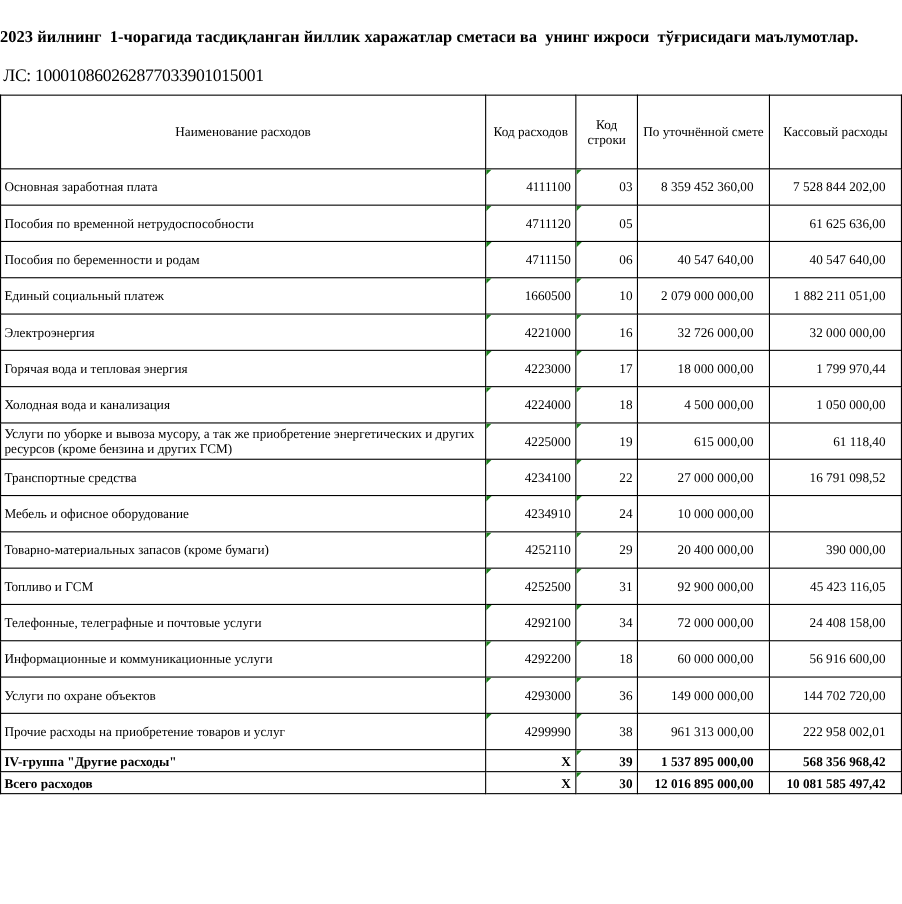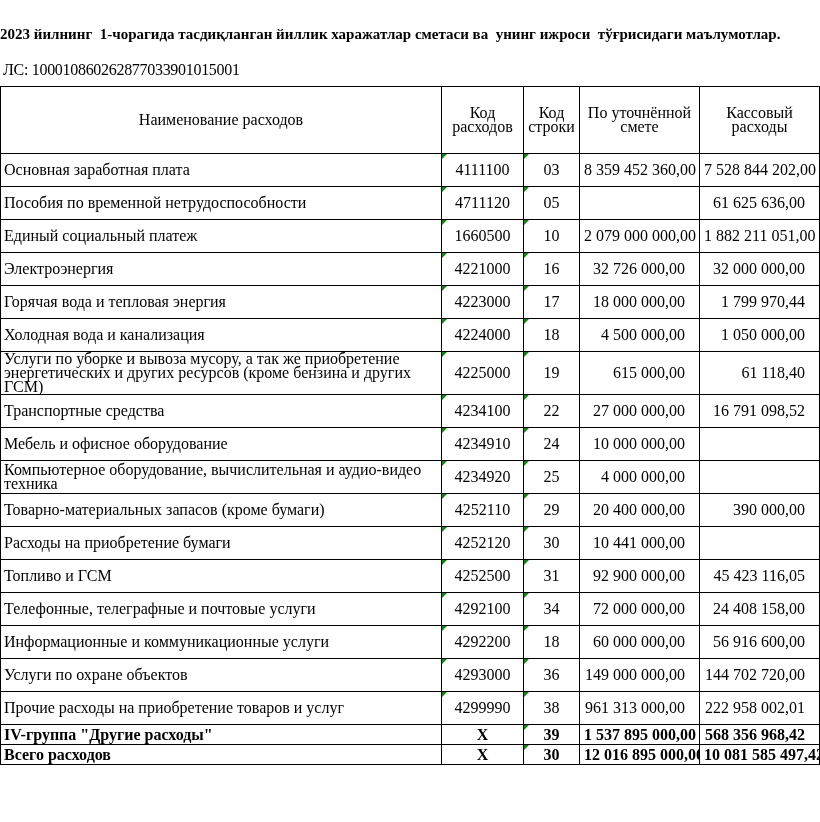--- a/index.html
+++ b/index.html
@@ -9,31 +9,31 @@
   }
   .title {
     position: absolute; left: 0; top: 26px; width: 698px; text-align: center;
     font-weight: bold; font-size: 15px; white-space: pre;
   }
   .ls {
     position: absolute; left: 3px; top: 61px; font-size: 16px; letter-spacing: -0.3px;
   }
   table.grid {
     position: absolute; left: 0; top: 86px; width: 819px;
-    border-collapse: collapse; table-layout: fixed; font-size: 16px;
+    border-collapse: collapse; table-layout: fixed; font-size: 12px;
   }
   table.grid td {
     border: 1px solid #000; padding: 0 4px; vertical-align: middle;
     position: relative; line-height: 14px; overflow: hidden;
   }
   table.grid tr.head td { height: 66px; text-align: center; }
   table.grid tr.row td { height: 32px; }
   table.grid tr.sum td { height: 19px; font-weight: bold; }
   td.name { text-align: left; padding-left: 3px !important; margin-left: 40px; }
-  td.code, td.line { text-align: center; }
+  td.code, td.line { text-align: right; }
   td.num { text-align: right; padding-right: 14px !important; white-space: nowrap; }
   td.tri::before {
     content: ""; position: absolute; left: 0; top: 0;
     border-top: 5px solid #1a7f1a; border-right: 5px solid transparent;
   }
   .multiline { line-height: 13px; }
 </style>
 </head>
 <body>
 
@@ -62,20 +62,27 @@
         <td class="line tri">03</td>
         <td class="num">8 359 452 360,00</td>
         <td class="num">7 528 844 202,00</td>
       </tr>
       <tr class="row">
         <td class="name">Пособия по временной нетрудоспособности</td>
         <td class="code tri">4711120</td>
         <td class="line tri">05</td>
         <td class="num"></td>
         <td class="num">61 625 636,00</td>
+      </tr>
+      <tr class="row">
+        <td class="name">Пособия по беременности и родам</td>
+        <td class="code tri">4711150</td>
+        <td class="line tri">06</td>
+        <td class="num">40 547 640,00</td>
+        <td class="num">40 547 640,00</td>
       </tr>
       <tr class="row">
         <td class="name">Единый социальный платеж</td>
         <td class="code tri">1660500</td>
         <td class="line tri">10</td>
         <td class="num">2 079 000 000,00</td>
         <td class="num">1 882 211 051,00</td>
       </tr>
       <tr class="row">
         <td class="name">Электроэнергия</td>
@@ -113,39 +120,25 @@
         <td class="num">16 791 098,52</td>
       </tr>
       <tr class="row">
         <td class="name">Мебель и офисное оборудование</td>
         <td class="code tri">4234910</td>
         <td class="line tri">24</td>
         <td class="num">10 000 000,00</td>
         <td class="num"></td>
       </tr>
       <tr class="row">
-        <td class="name">Компьютерное оборудование, вычислительная и аудио-видео техника</td>
-        <td class="code tri">4234920</td>
-        <td class="line tri">25</td>
-        <td class="num">4 000 000,00</td>
-        <td class="num"></td>
-      </tr>
-      <tr class="row">
         <td class="name">Товарно-материальных запасов (кроме бумаги)</td>
         <td class="code tri">4252110</td>
         <td class="line tri">29</td>
         <td class="num">20 400 000,00</td>
         <td class="num">390 000,00</td>
-      </tr>
-      <tr class="row">
-        <td class="name">Расходы на приобретение бумаги</td>
-        <td class="code tri">4252120</td>
-        <td class="line tri">30</td>
-        <td class="num">10 441 000,00</td>
-        <td class="num"></td>
       </tr>
       <tr class="row">
         <td class="name">Топливо и ГСМ</td>
         <td class="code tri">4252500</td>
         <td class="line tri">31</td>
         <td class="num">92 900 000,00</td>
         <td class="num">45 423 116,05</td>
       </tr>
       <tr class="row">
         <td class="name">Телефонные, телеграфные и почтовые услуги</td>

